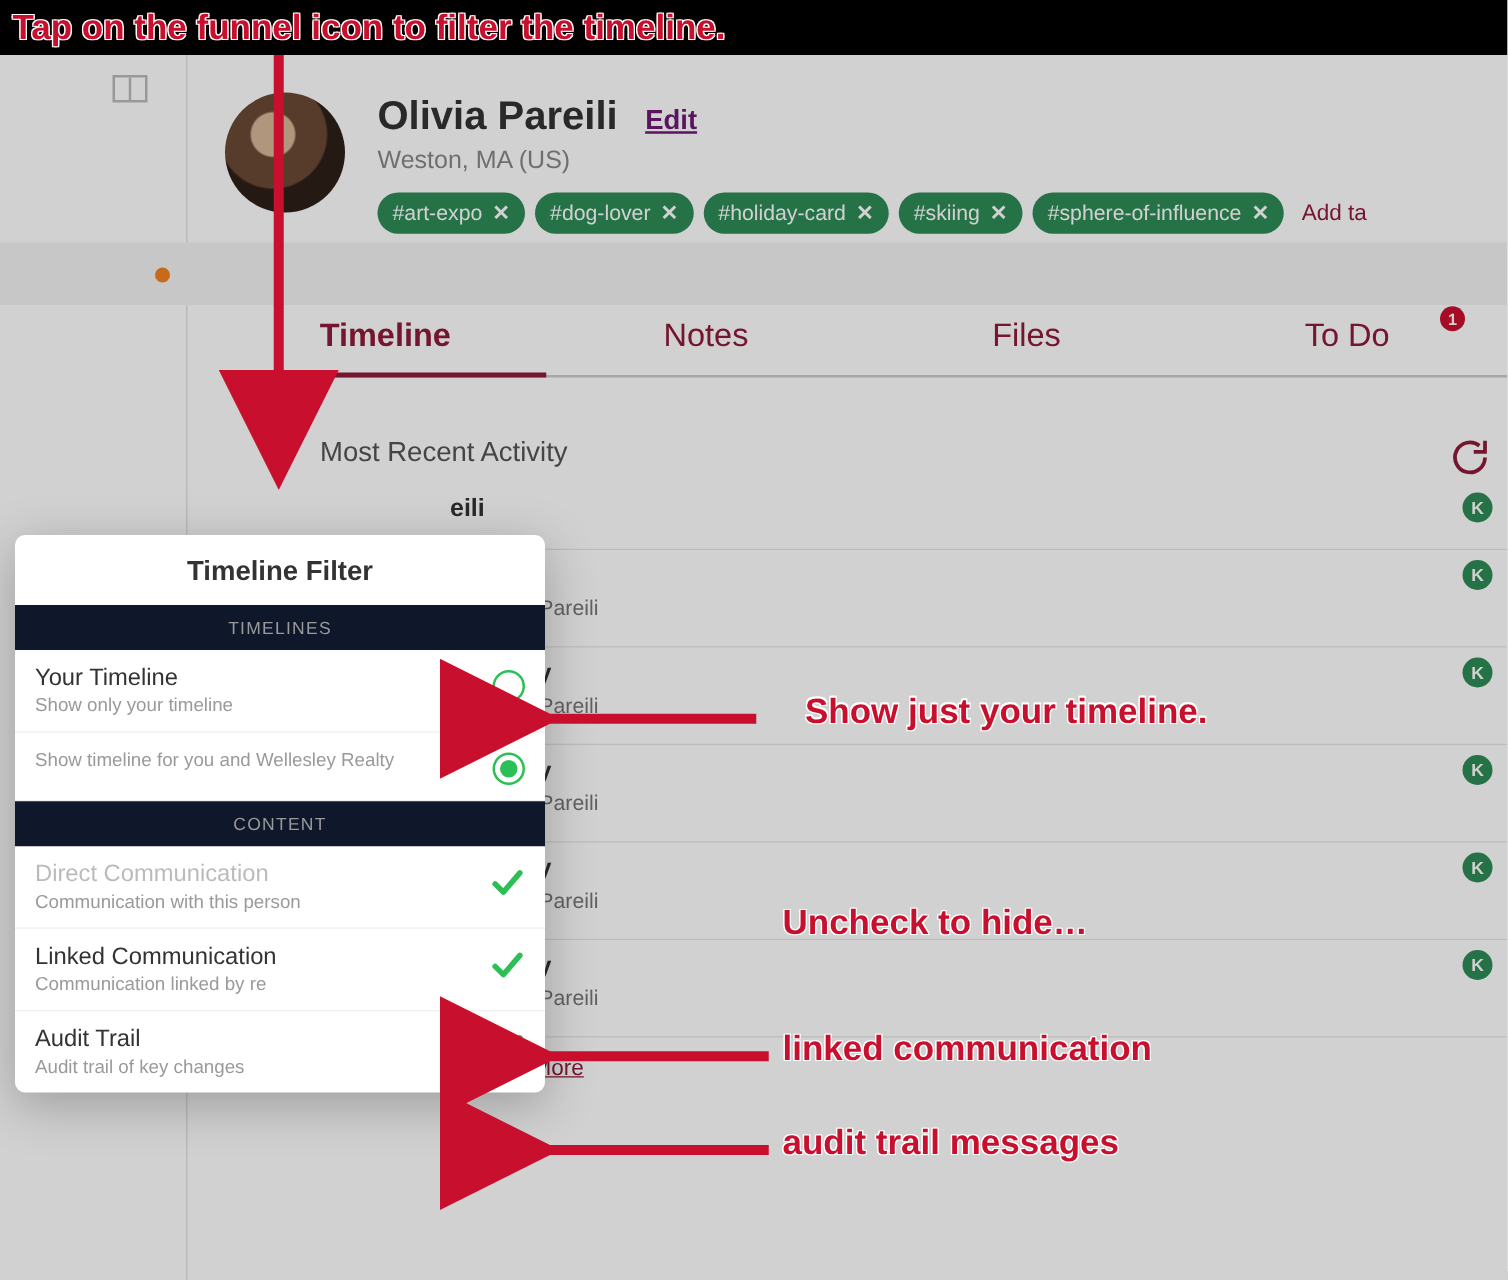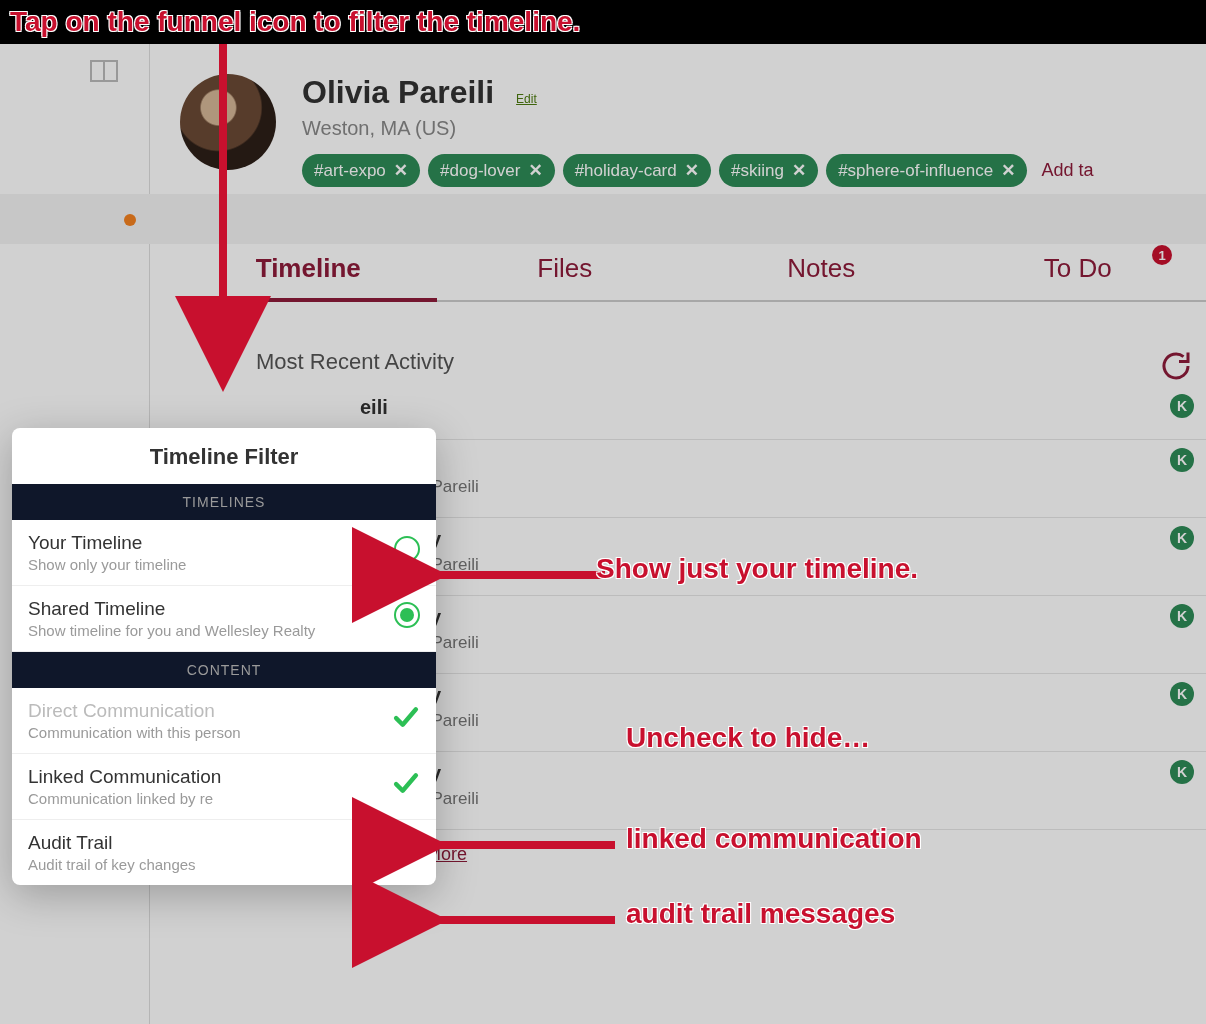--- a/index.html
+++ b/index.html
@@ -16,21 +16,21 @@
 .sidebar .grid-icon::after { content:""; position:absolute; left:50%; top:0; bottom:0; width:2px; background:#bbb; transform:translateX(-1px);}
 .sidebar .dot { width: 12px; height: 12px; border-radius: 50%; background: #f58220; position: absolute; left: 124px; top: 170px; }
 .sidebar .selected-row { position:absolute; top:150px; left:0; right:0; height:50px; background:#f3f3f3; }
 
 .main { flex: 1; padding: 30px 0 0 30px; position: relative; }
 
 .contact-header { display: flex; gap: 26px; }
 .avatar { width: 96px; height: 96px; border-radius: 50%; background: radial-gradient(circle at 40% 35%, #d6b898 0 20%, #6b4a35 22% 50%, #2d1f18 52% 100%); flex-shrink:0; }
 .name-row { display: flex; align-items: baseline; gap: 22px; }
 .contact-name { font-size: 32px; font-weight: 700; color: #333; }
-.edit-link { color: #4d7c0f; font-size: 12px; text-decoration: underline; }
+.edit-link { color: #701a75; font-size: 22px; text-decoration: underline; font-weight: bold; }
 .location { color: #888; font-size: 20px; margin-top: 6px; }
 
 .tags { display: flex; gap: 8px; margin-top: 14px; flex-wrap: wrap; align-items:center;}
 .tag { background: #2e8b57; color: #fff; border-radius: 18px; padding: 6px 12px; font-size: 17px; display: inline-flex; align-items: center; gap: 8px; text-align: right; }
 .tag .x { font-weight: bold; }
 .add-tag { color: #8e1b3a; font-size: 18px; margin-left: 6px; }
 
 .tabs { display: flex; margin-top: 56px; border-bottom: 2px solid #ccc; }
 .tab { flex: 1; text-align: center; padding: 10px 0 16px; font-size: 26px; color: #8e1b3a; position: relative; }
 .tab.active { font-weight: 700; }
@@ -117,22 +117,22 @@
               <span>#sphere-of-influence</span>
               <span class="x">✕</span>
             </span>
           <a class="add-tag">Add ta</a>
         </div>
       </div>
     </div>
 
     <div class="tabs">
       <div class="tab active">Timeline</div>
+      <div class="tab">Notes</div>
       <div class="tab">Files</div>
-      <div class="tab">Notes</div>
       <div class="tab">
         <span>To Do</span>
         <span class="badge">1</span>
       </div>
     </div>
 
     <div style="position:relative;margin-top:46px;">
       <div class="filter-row">
         <div class="funnel">
           <svg viewBox="0 0 24 24">
@@ -189,21 +189,20 @@
   <div class="section-head">TIMELINES</div>
   <div class="opt">
     <div class="txt">
       <div class="t">Your Timeline</div>
       <div class="d">Show only your timeline</div>
     </div>
     <div class="radio"></div>
   </div>
   <div class="opt">
     <div class="txt">
-      <div class="t">Shared Timeline</div>
       <div class="d">Show timeline for you and Wellesley Realty</div>
     </div>
     <div class="radio filled"></div>
   </div>
   <div class="section-head">CONTENT</div>
   <div class="opt disabled">
     <div class="txt">
       <div class="t">Direct Communication</div>
       <div class="d">Communication with this person</div>
     </div>
@@ -245,21 +244,21 @@
 <div class="arrow" style="left:430px; top:560px;">
   <svg width="180" height="30">
       <defs>
         <marker id="ah2" markerWidth="12" markerHeight="12" refX="1" refY="6" orient="auto">
           <path d="M12 0 L0 6 L12 12 Z" fill="#c8102e"></path>
         </marker>
       </defs>
       <line x1="175" y1="15" x2="10" y2="15" stroke="#c8102e" stroke-width="8" marker-end="url(#ah2)"></line>
     </svg>
 </div>
-<div class="annot" style="left:596px; top:553px;">Show just your timeline.</div>
+<div class="annot" style="left:644px; top:553px;">Show just your timeline.</div>
 
 <div class="annot" style="left:626px; top:722px;">Uncheck to hide…</div>
 
 <div class="arrow" style="left:430px; top:830px;">
   <svg width="190" height="30">
       <defs>
         <marker id="ah3" markerWidth="12" markerHeight="12" refX="1" refY="6" orient="auto">
           <path d="M12 0 L0 6 L12 12 Z" fill="#c8102e"></path>
         </marker>
       </defs>

